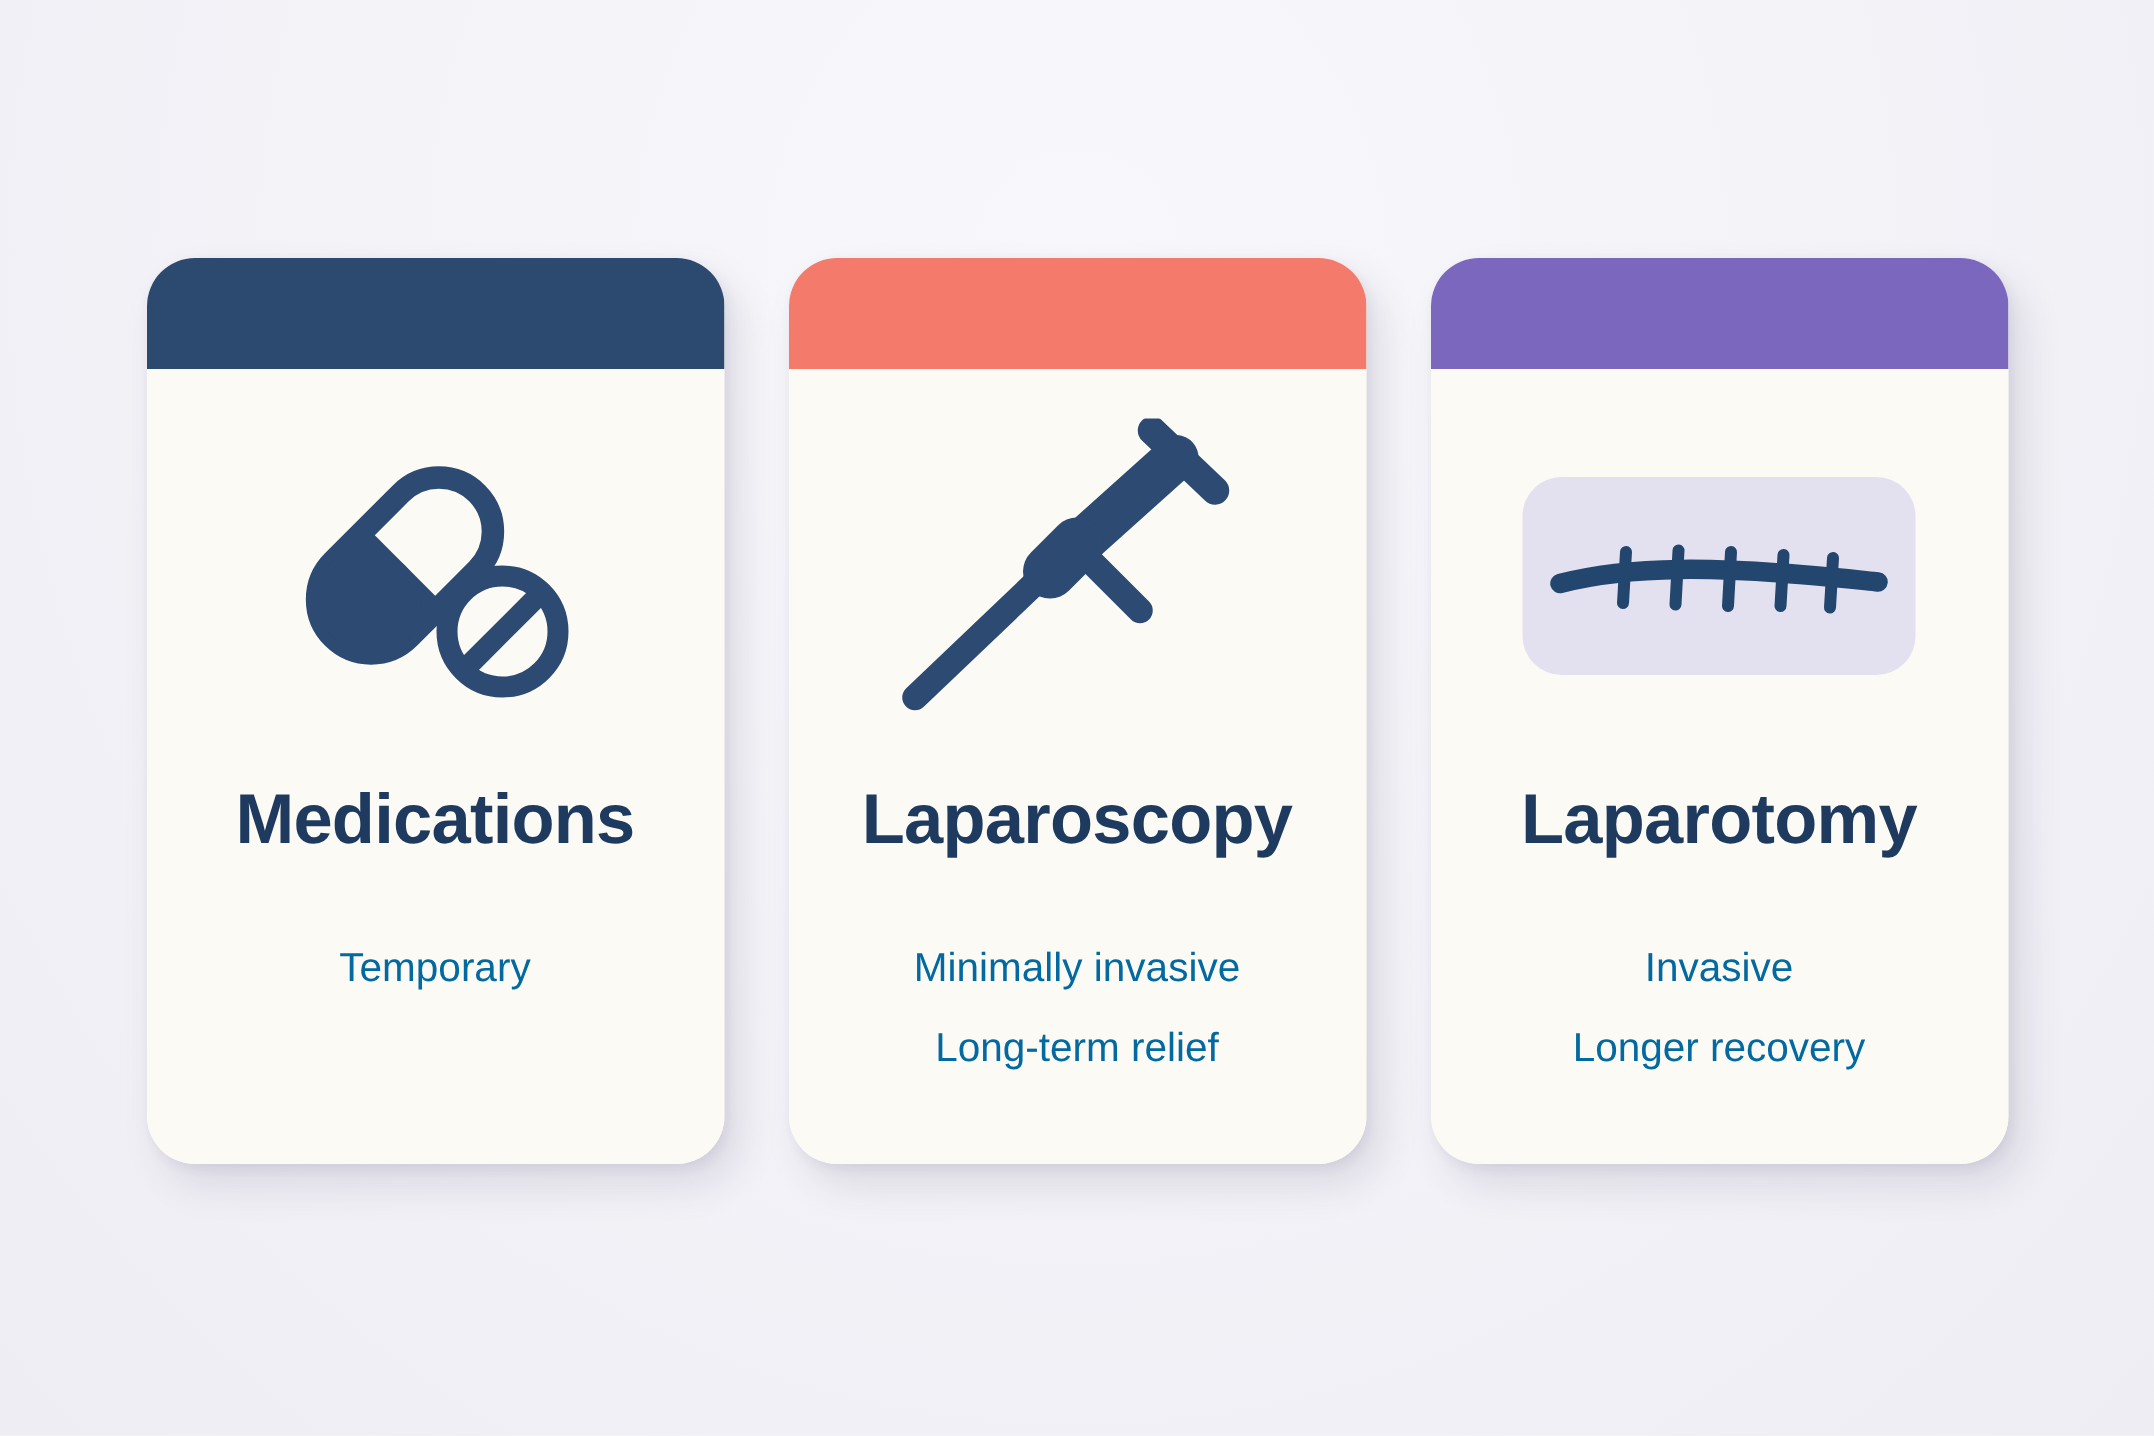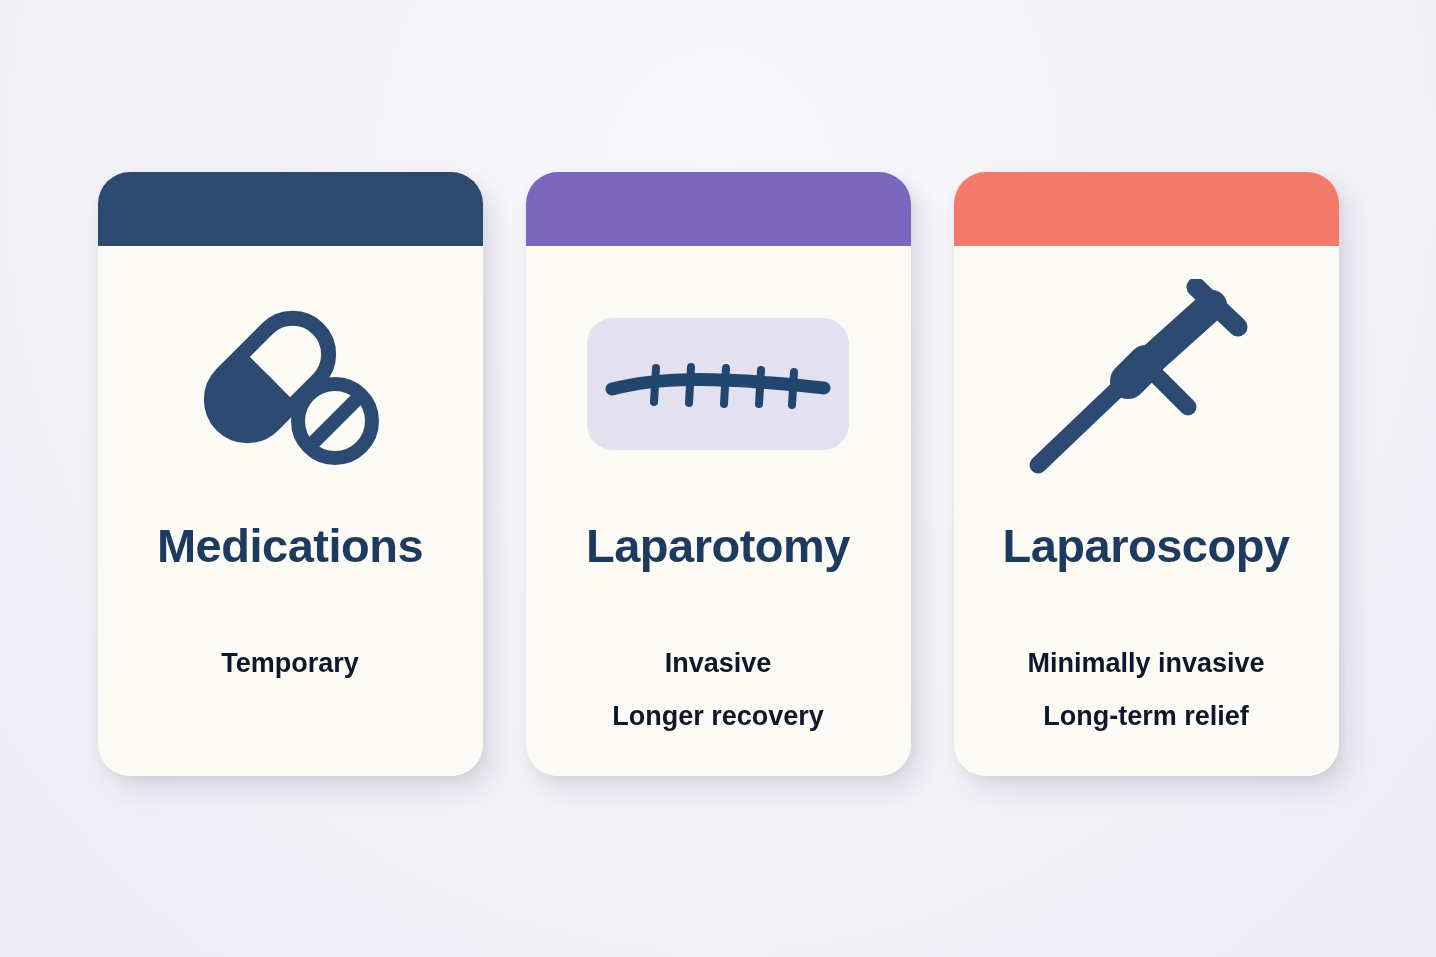--- a/index.html
+++ b/index.html
@@ -74,27 +74,27 @@
     justify-content: center;
   }
 
   .card-title {
     font-size: 47px;
     font-weight: 700;
     color: #1e3a5f;
     letter-spacing: -0.5px;
     line-height: 1;
     text-align: center;
-    margin-bottom: 68px;
+    margin-bottom: 50px;
   }
 
   .card-subtitle {
     font-size: 27px;
-    font-weight: 700;
-    color: #0f172a;
+    font-weight: 400;
+    color: #0369a1;
     text-align: center;
     line-height: 1.95;
   }
 
   .card-subtitle .line { display: block; }
 
   
   .suture-plate {
     width: 262px;
     height: 132px;
@@ -133,20 +133,47 @@
         </svg>
       </div>
       <h2 class="card-title">Medications</h2>
       <div class="card-subtitle">
         <span class="line">Temporary</span>
       </div>
     </div>
   </div>
 
   <div class="card">
+    <div class="card-header" style="background:#f47a6b"></div>
+    <div class="card-body">
+      <div class="icon-area">
+        <svg width="260" height="210" viewBox="0 0 260 210">
+          <g stroke="#2c4a72" fill="none" stroke-linecap="round" stroke-linejoin="round">
+
+            <line x1="22" y1="186" x2="150" y2="64" stroke-width="17"></line>
+
+            <line x1="118" y1="96" x2="196" y2="26" stroke-width="30"></line>
+
+            <line x1="112" y1="102" x2="130" y2="84" stroke-width="36"></line>
+
+            <line x1="131" y1="87" x2="172" y2="128" stroke-width="17"></line>
+
+            <line x1="180" y1="8" x2="222" y2="48" stroke-width="19"></line>
+          </g>
+        </svg>
+      </div>
+      <h2 class="card-title">Laparoscopy</h2>
+      <div class="card-subtitle">
+        <span class="line">Minimally invasive</span>
+        <span class="line">Long-term relief</span>
+      </div>
+    </div>
+  </div>
+
+  <div class="card">
     <div class="card-header" style="background:#7b68be"></div>
     <div class="card-body">
       <div class="icon-area">
         <div class="suture-plate">
           <svg width="232" height="70" viewBox="0 0 232 70">
 
             <path d="M10 40 C 60 27, 120 30, 170 34 C 196 36, 212 38, 222 39" fill="none" stroke="#23466e" stroke-width="13" stroke-linecap="round"></path>
 
             <g stroke="#23466e" stroke-width="8" stroke-linecap="round">
               <line x1="54" y1="19" x2="52" y2="53"></line>
@@ -159,40 +186,13 @@
         </div>
       </div>
       <h2 class="card-title">Laparotomy</h2>
       <div class="card-subtitle">
         <span class="line">Invasive</span>
         <span class="line">Longer recovery</span>
       </div>
     </div>
   </div>
 
-  <div class="card">
-    <div class="card-header" style="background:#f47a6b"></div>
-    <div class="card-body">
-      <div class="icon-area">
-        <svg width="260" height="210" viewBox="0 0 260 210">
-          <g stroke="#2c4a72" fill="none" stroke-linecap="round" stroke-linejoin="round">
-
-            <line x1="22" y1="186" x2="150" y2="64" stroke-width="17"></line>
-
-            <line x1="118" y1="96" x2="196" y2="26" stroke-width="30"></line>
-
-            <line x1="112" y1="102" x2="130" y2="84" stroke-width="36"></line>
-
-            <line x1="131" y1="87" x2="172" y2="128" stroke-width="17"></line>
-
-            <line x1="180" y1="8" x2="222" y2="48" stroke-width="19"></line>
-          </g>
-        </svg>
-      </div>
-      <h2 class="card-title">Laparoscopy</h2>
-      <div class="card-subtitle">
-        <span class="line">Minimally invasive</span>
-        <span class="line">Long-term relief</span>
-      </div>
-    </div>
-  </div>
-
 </div>
 
 </body></html>

